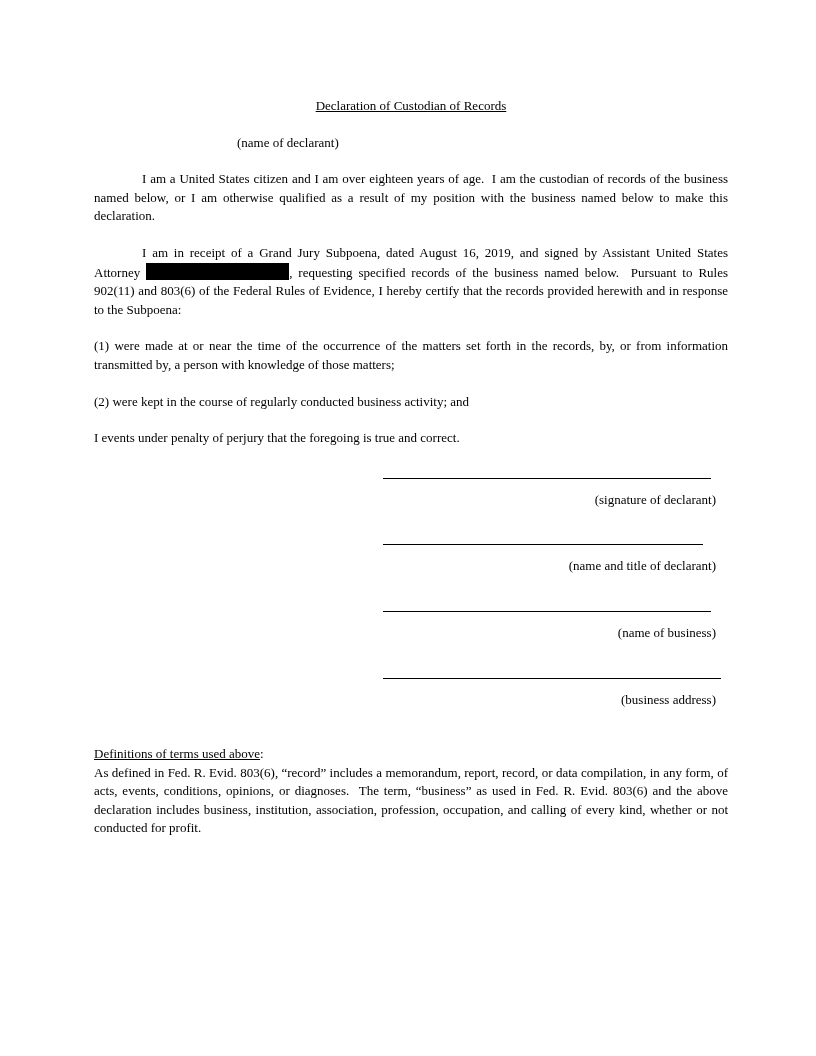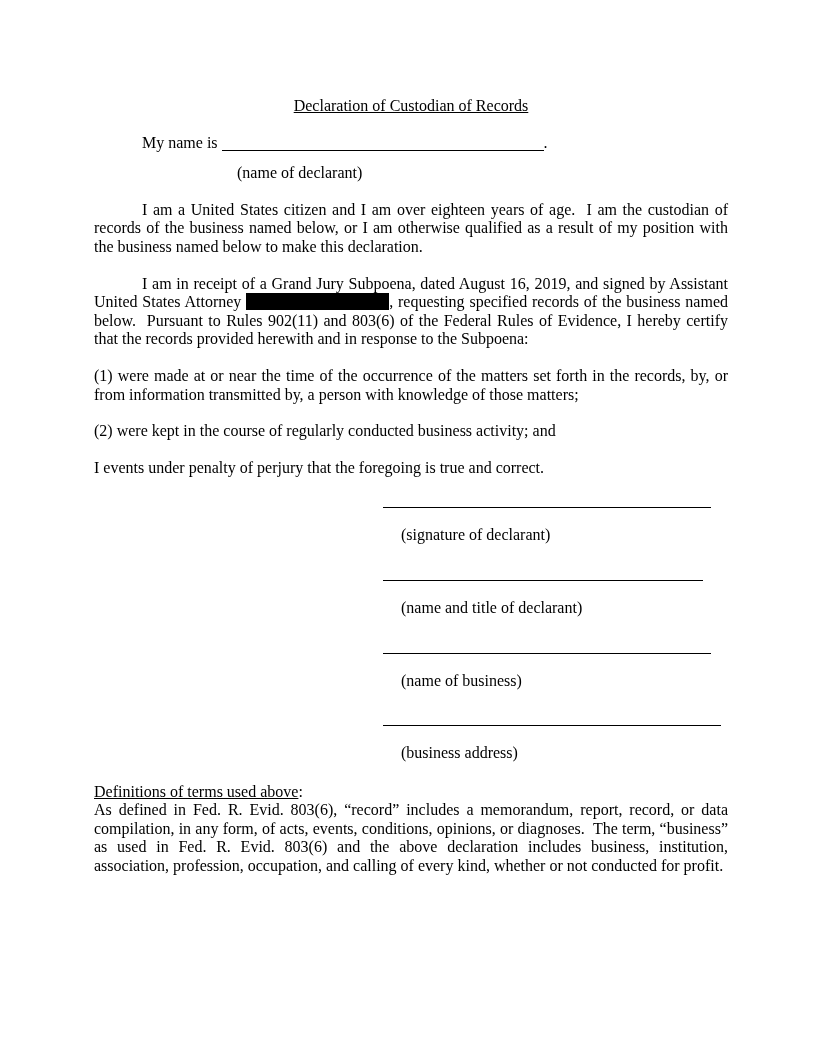--- a/index.html
+++ b/index.html
@@ -4,21 +4,21 @@
 <style>
   * { box-sizing: border-box; }
   html, body { margin: 0; padding: 0; background: #ffffff; }
   .page {
     position: relative;
     width: 816px;
     height: 1056px;
     background: #ffffff;
     color: #000000;
     font-family: "Liberation Serif", "DejaVu Serif", serif;
-    font-size: 16px;
+    font-size: 13px;
     line-height: 18.6px;
     padding: 97px 88px 0 94px;
     overflow: hidden;
   }
   .title {
     text-align: center;
     margin: 0 0 18px 0;
   }
   .underlined { text-decoration: underline; }
   p.para {
@@ -49,37 +49,36 @@
     vertical-align: -3px;
   }
   .sig-block { margin: 30px 0 0 289px; }
   .sig-entry { margin-bottom: 35px; }
   .sig-entry:last-child { margin-bottom: 0; }
   .sig-line { height: 0; border-bottom: 1px solid #000; margin-bottom: 1px; }
   .sig-entry:nth-child(1) .sig-line { width: 328px; }
   .sig-entry:nth-child(2) .sig-line { width: 320px; }
   .sig-entry:nth-child(3) .sig-line { width: 328px; }
   .sig-entry:nth-child(4) .sig-line { width: 338px; }
-  .sig-label { margin: 18px; }
-  .definitions { margin-top: 20px; }
+  .sig-label { margin: 12px; text-align: right; }
+  .definitions { margin-top: 36px; }
   .def-heading { margin: 0; }
   .def-body { margin: 0; text-align: justify; white-space: pre-wrap; }
 </style>
 </head>
 <body>
 
 <div class="page">
 
   <div class="title">
     <span class="underlined">Declaration of Custodian of Records</span>
   </div>
 
 
   <div class="name-block">
-    <p class="field-line indent"><span>My name is </span><span class="blank name-blank"></span><span>.</span></p>
     <p class="under-label name-label">(name of declarant)</p>
   </div>
 
   <p class="para indent">I am a United States citizen and I am over eighteen years of age.  I am the custodian of records of the business named below, or I am otherwise qualified as a result of my position with the business named below to make this declaration.</p>
 
   <p class="para indent"><span>I am in receipt of a Grand Jury Subpoena, dated August 16, 2019, and signed by Assistant United States Attorney </span><span class="redaction"></span><span>, requesting specified records of the business named below.  Pursuant to Rules 902(11) and 803(6) of the Federal Rules of Evidence, I hereby certify that the records provided herewith and in response to the Subpoena:</span></p>
 
   <p class="para block-indent">(1) were made at or near the time of the occurrence of the matters set forth in the records, by, or from information transmitted by, a person with knowledge of those matters;</p>
   <p class="para block-indent no-justify">(2) were kept in the course of regularly conducted business activity; and</p>
 

